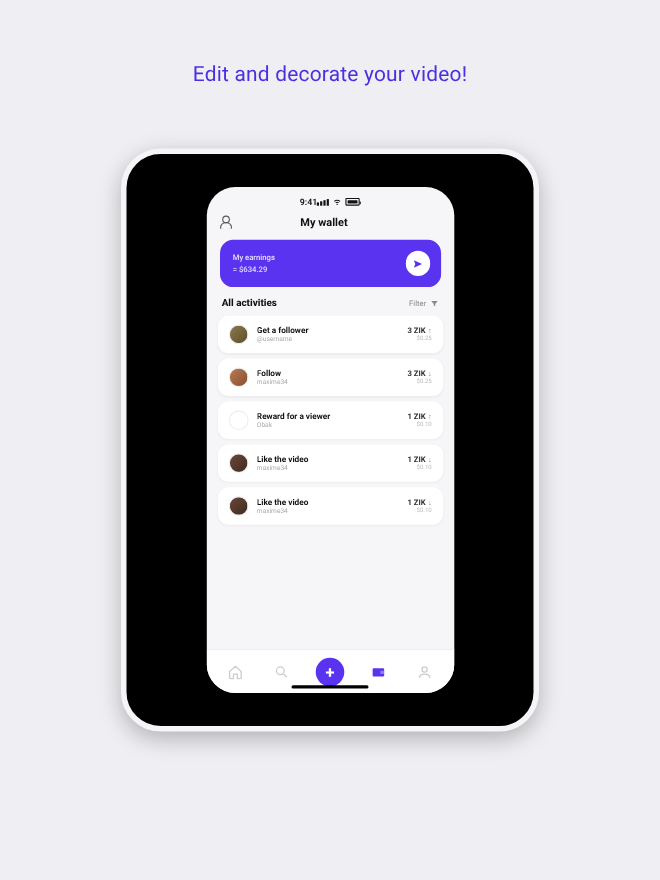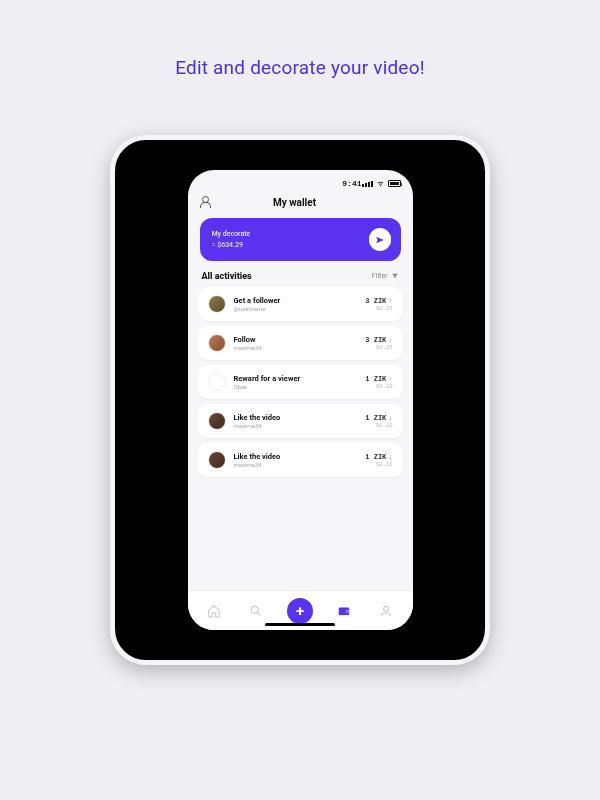--- a/index.html
+++ b/index.html
@@ -42,26 +42,25 @@
     box-shadow: 0 2px 14px rgba(0,0,0,.3);
     overflow: hidden;
     display: flex;
     flex-direction: column;
     position: relative;
   }
   .statusbar {
     height: 22px;
     display: flex;
     align-items: center;
-    justify-content: flex-end;
+    justify-content: center;
     padding: 5px 12px 0 12px;
     font-size: 8px;
     font-weight: 600;
     color: #111;
-    font-family: Liberation Mono, monospace;
   }
   .status-icons { display: flex; gap: 3px; align-items: center; }
   .header {
     display: flex;
     align-items: center;
     justify-content: space-between;
     padding: 4px 23px 6px 12px;
   }
   .header-title {
     font-size: 10px;
@@ -150,21 +149,21 @@
     gap:8px;
     box-shadow:0 1px 2px rgba(0,0,0,.04);
   }
   .avatar {
     width:18px; height:18px; border-radius:50%;
     flex-shrink:0;
   }
   .activity-text { flex:1; min-width:0; }
   .activity-title { font-size:7.5px; font-weight:700; color:#111; white-space:nowrap; overflow:hidden; text-overflow:ellipsis;}
   .activity-sub   { font-size:6px; color:#aaa; white-space:nowrap;}
-  .activity-amt   { text-align:right;font-family:Liberation Mono, monospace; }
+  .activity-amt   { text-align:right; }
   .amt-line { font-size:7px; font-weight:700; color:#333; display:flex; gap:2px; justify-content:flex-end; align-items:center;}
   .amt-sub  { font-size:5.5px; color:#bbb; text-align:right;}
   .arrow { font-size:7px; }
   .up { color:#888; }
   .down { color:#888; }
   .bottom-nav {
     height:40px;
     background:#fff;
     border-top:1px solid #eee;
     display:flex;
@@ -227,21 +226,21 @@
       </div>
     </div>
 
     <div class="header">
       <div class="user-icon"></div>
       <div class="header-title">My wallet</div>
       <div style="width:12px"></div>
     </div>
 
     <div class="earnings-card">
-      <div class="earnings-label">My decorate</div>
+      <div class="earnings-label">My earnings</div>
       <div class="earnings-usd">= $634.29</div>
       <div class="round-btn top">
         <svg width="10" height="10" viewBox="0 0 24 24" fill="none" stroke="#5a33f0" stroke-width="3">
             <path d="M4 8V4h4M20 8V4h-4M4 16v4h4M20 16v4h-4"></path>
           </svg>
       </div>
       <div class="round-btn bottom">
         <svg width="10" height="10" viewBox="0 0 24 24" fill="#5a33f0">
             <path d="M3 20l18-8L3 4l3 8z"></path>
           </svg>

